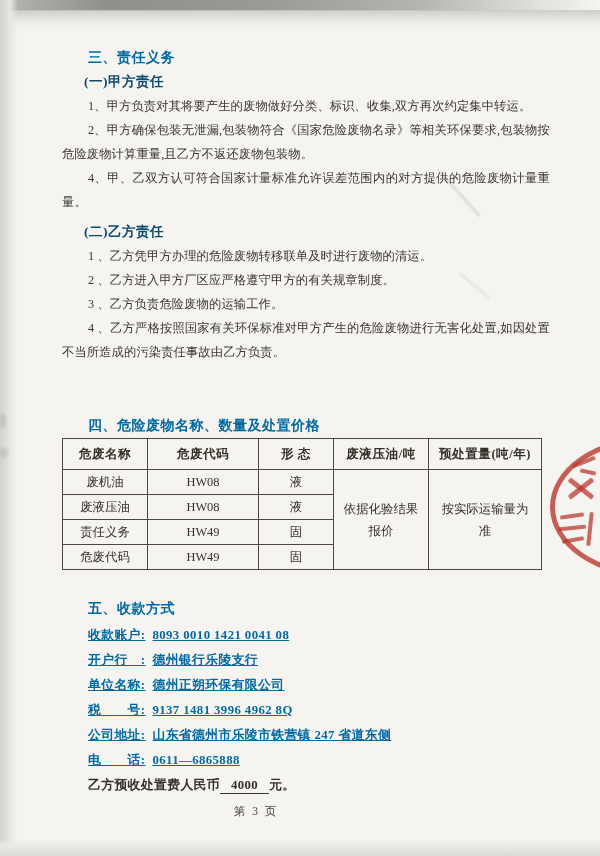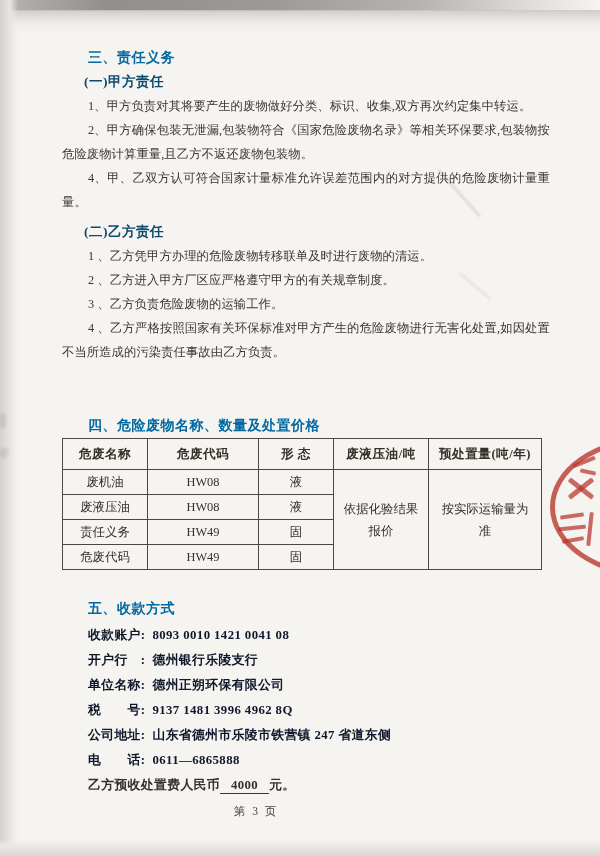--- a/index.html
+++ b/index.html
@@ -36,21 +36,21 @@
   .waste-table col.c3{width:75px}.waste-table col.c4{width:95px}
   .waste-table col.c5{width:113px}
   .waste-table th,.waste-table td{
     border:1.2px solid #4c4742;text-align:center;vertical-align:middle;
     font-size:12.4px;color:#353028;padding:0 2px;overflow:hidden;}
   .waste-table th{height:30px;font-weight:700;white-space:nowrap;font-size:12.6px;letter-spacing:.5px;}
   .waste-table td{height:24px;font-weight:400;}
   .waste-table td.note{font-size:12.4px;line-height:22px;padding:0 7px;}
 
   .sec5{top:597px;}
-  .field{font-size:12.8px;line-height:25px;padding-left:26px;font-weight:700;color:#0f172a;letter-spacing:.4px;}
+  .field{font-size:12.8px;line-height:25px;padding-left:26px;font-weight:700;color:#0369a1;letter-spacing:.4px;text-decoration:underline;}
   .field .val{margin-left:7px;}
   .prepay{font-size:12.8px;line-height:25px;padding-left:26px;font-weight:700;color:#332f29;letter-spacing:.4px;}
   .prepay .amount{border-bottom:1.3px solid #3a3630;padding:0 11px 1px;}
 
   .footer{position:absolute;top:794px;left:0;width:512px;text-align:center;
     font-size:11.5px;color:#4a453f;letter-spacing:2px;font-weight:400;margin-top:10px;}
 
   
   .seal-ring{position:absolute;left:550px;top:437px;width:190px;height:130px;
     border:5px solid rgba(183,52,42,.78);border-radius:50%;filter:blur(.5px);}

